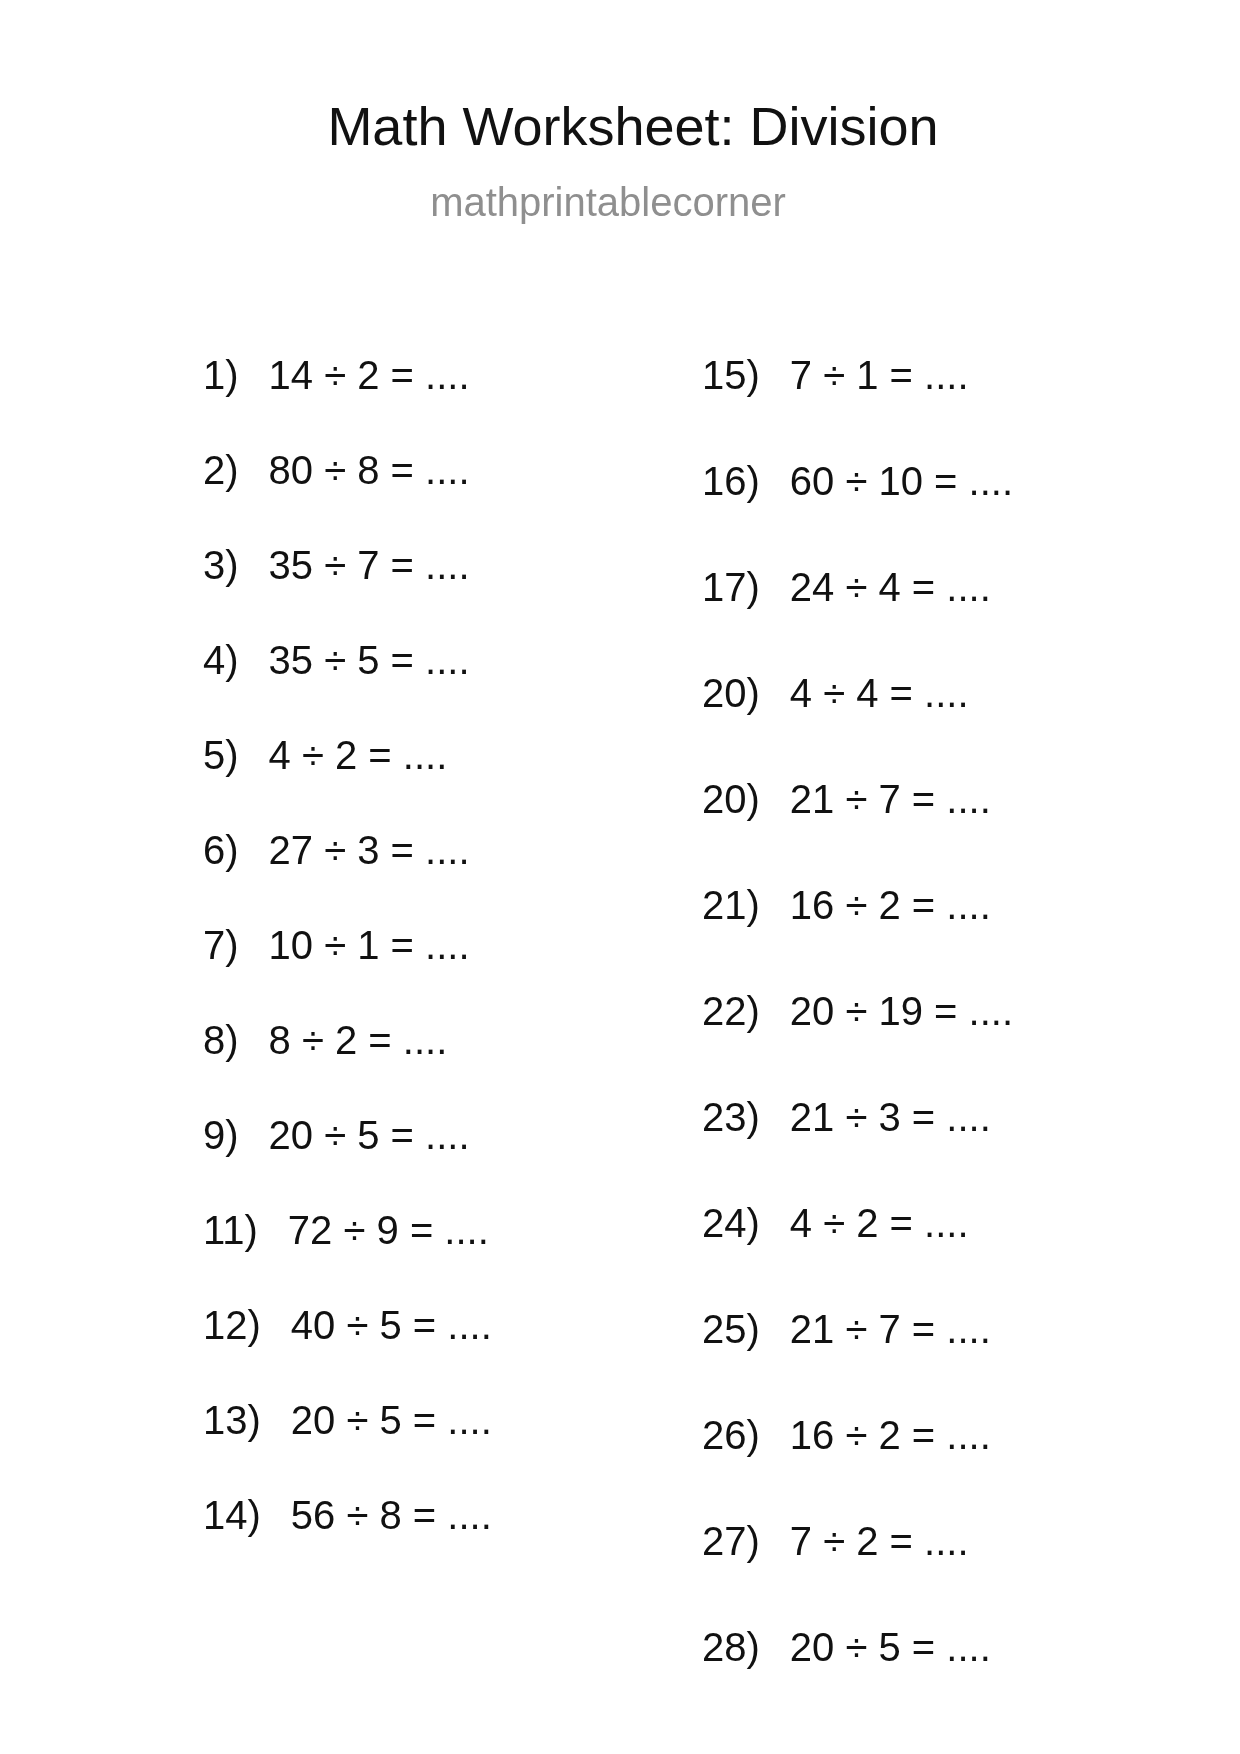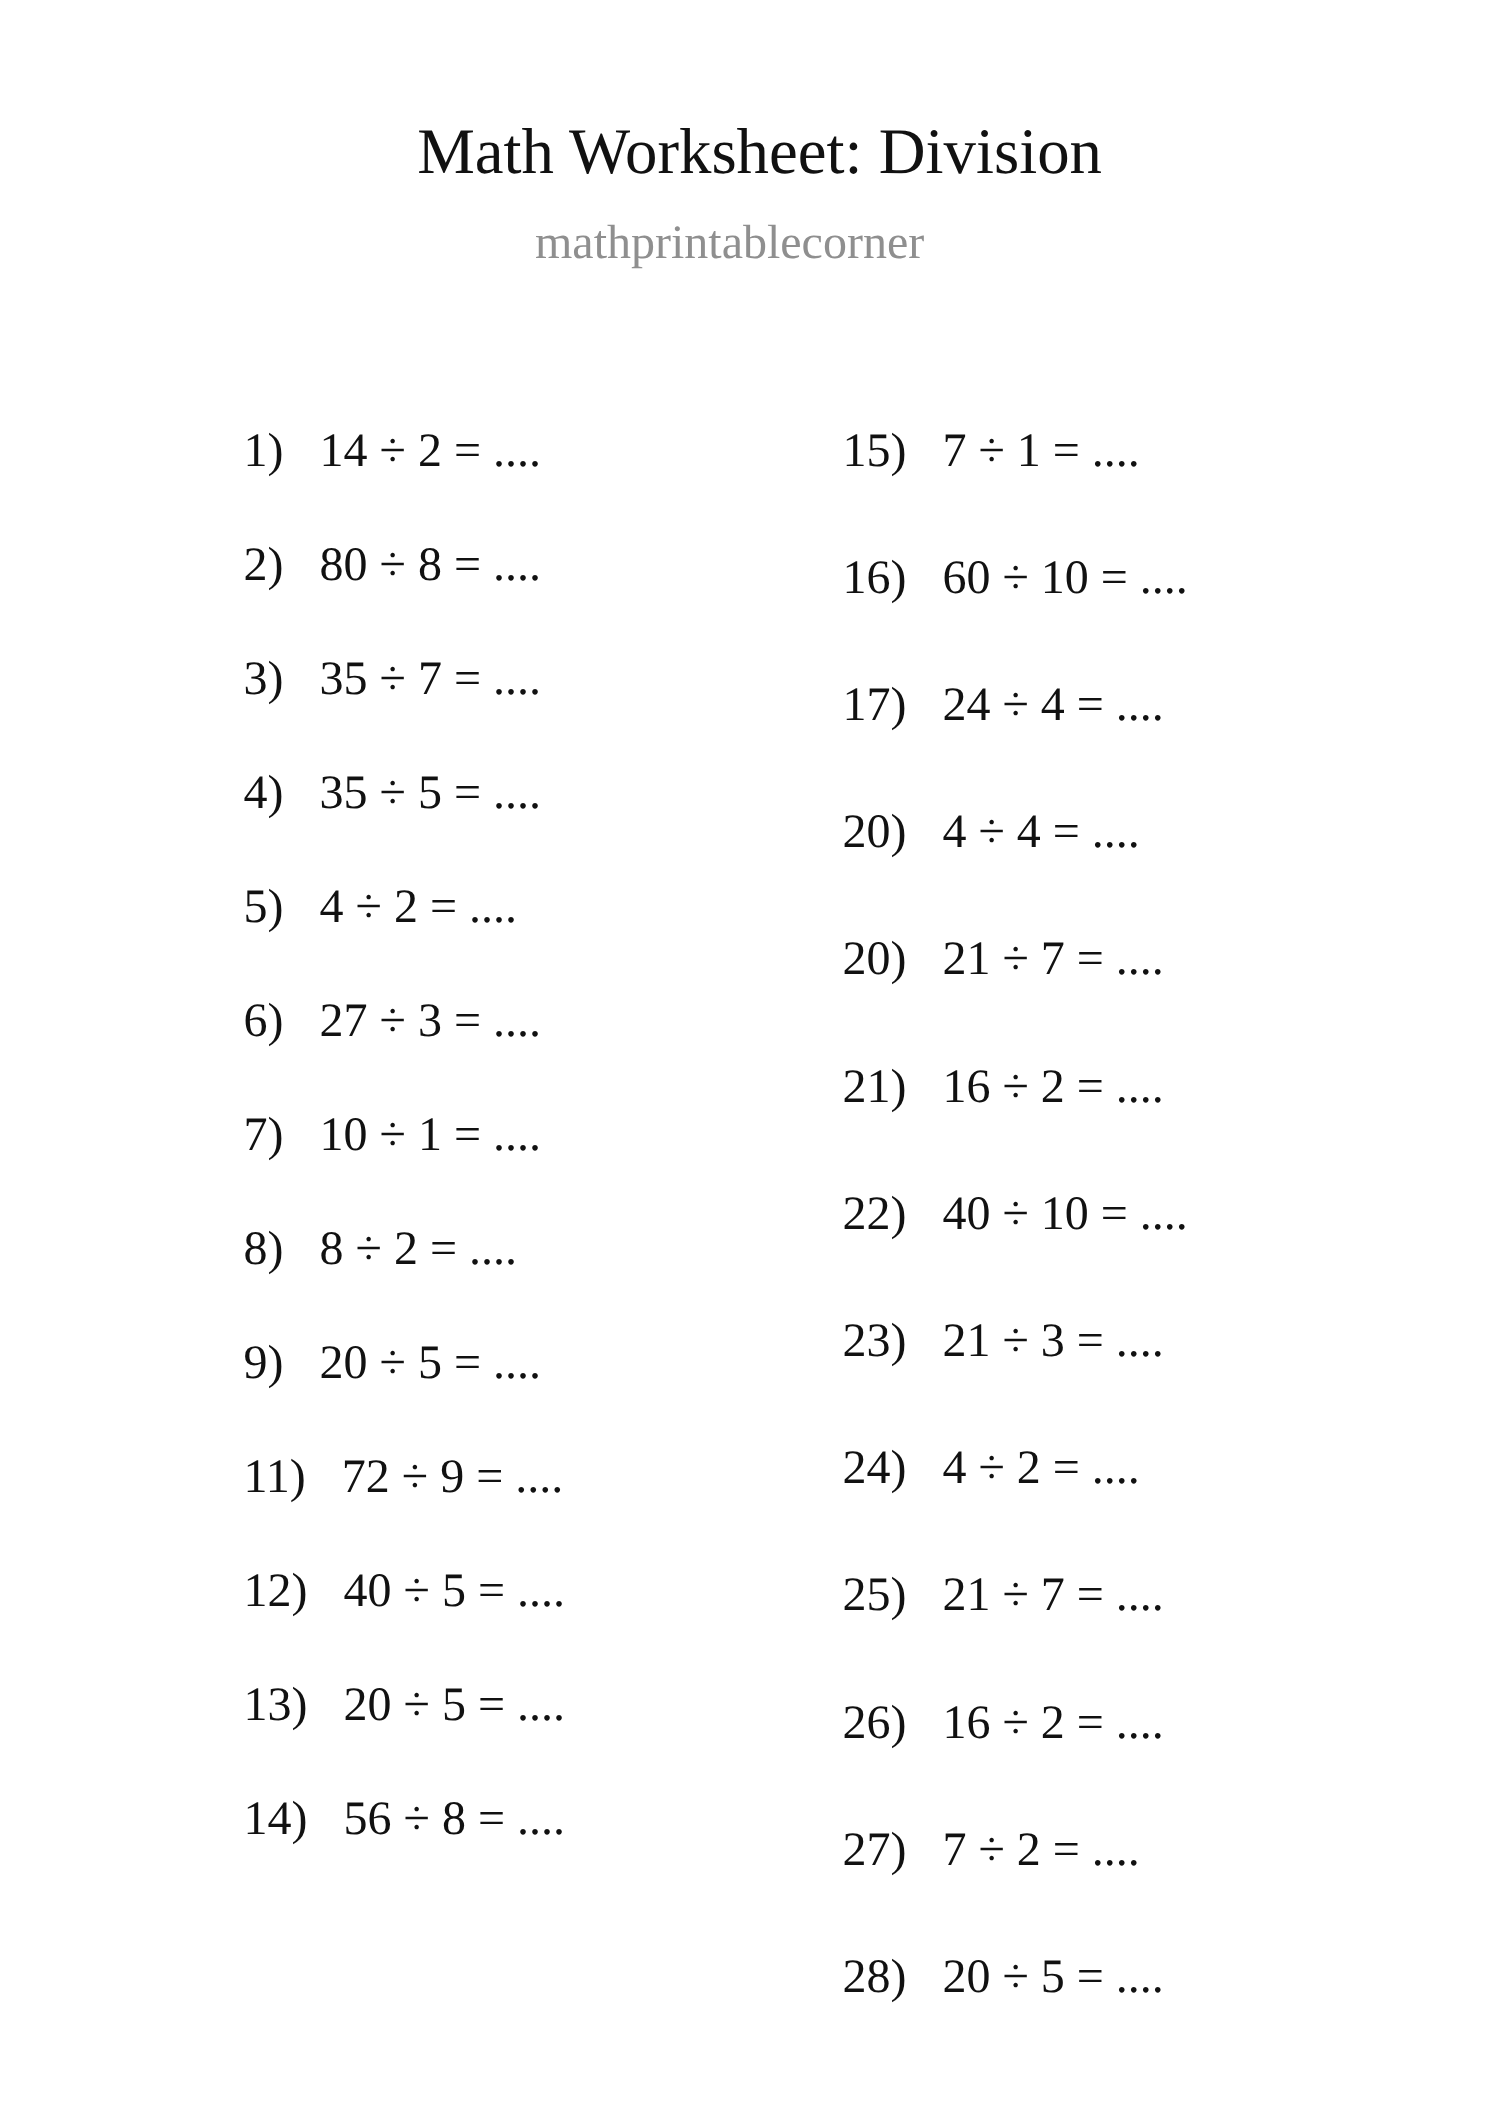--- a/index.html
+++ b/index.html
@@ -16,21 +16,20 @@
     height: 1754px;
     position: relative;
     font-family: "Liberation Sans", sans-serif;
     color: var(--text);
     overflow: hidden;
   }
   .page {
     position: absolute;
     inset: 0;
     background: var(--bg);
-    font-family: Liberation Serif, serif;
   }
   .title {
     position: absolute;
     top: 99px;
     left: 13px;          
     width: 1240px;
     text-align: center;
     font-size: 54px;
     line-height: 1;
     font-weight: 400;
@@ -172,21 +171,21 @@
     <span>21 ÷ 7 = ....</span>
   </div>
 
   <div class="row">
     <span>21)</span>
     <span>16 ÷ 2 = ....</span>
   </div>
 
   <div class="row">
     <span>22)</span>
-    <span>40 ÷ 10 = ....</span>
+    <span>20 ÷ 19 = ....</span>
   </div>
 
   <div class="row">
     <span>23)</span>
     <span>21 ÷ 3 = ....</span>
   </div>
 
   <div class="row">
     <span>24)</span>
     <span>4 ÷ 2 = ....</span>

